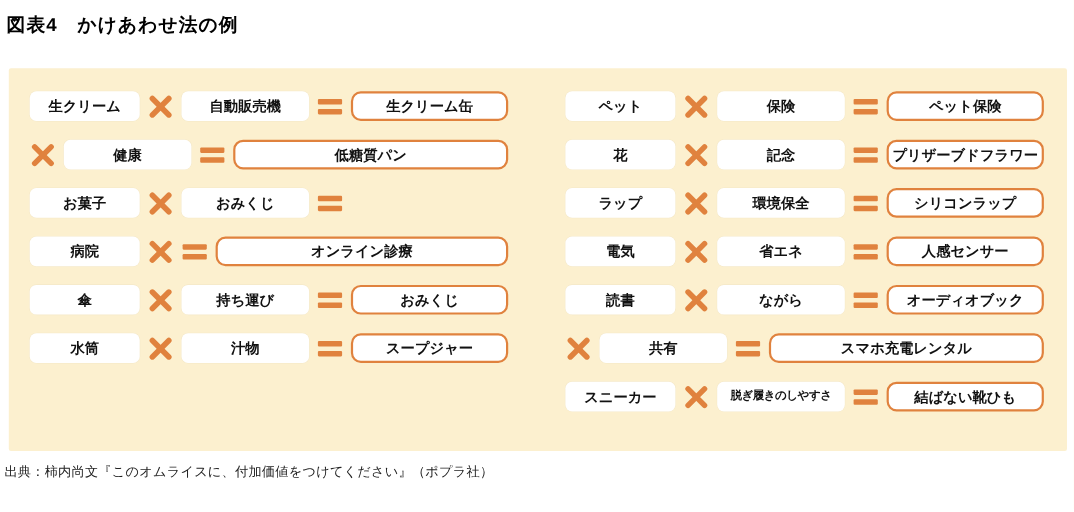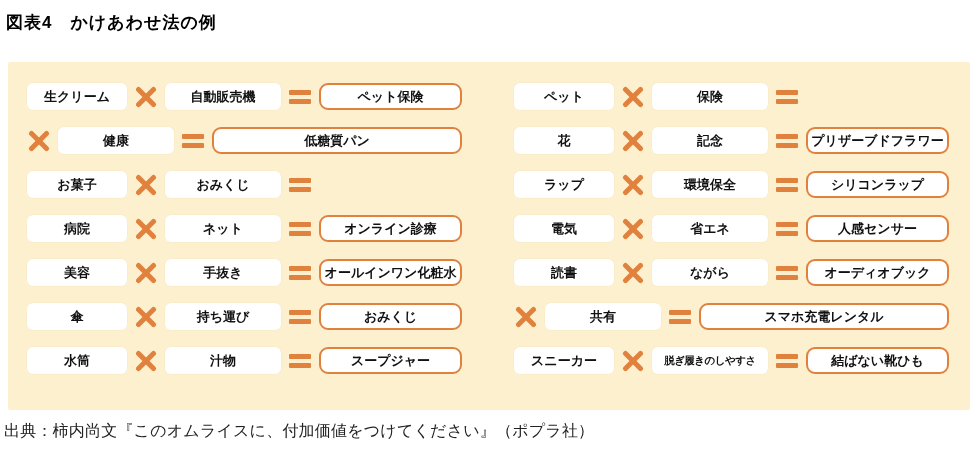--- a/index.html
+++ b/index.html
@@ -47,21 +47,21 @@
     display:flex;align-items:center;justify-content:center;
     font-size:13px;font-weight:bold;line-height:1;white-space:nowrap;
   }
   .shrink{font-size:10.5px;letter-spacing:-0.5px;}
 
   .op{width:24px;height:24px;flex:0 0 auto;display:flex;align-items:center;justify-content:center;}
   .equals{flex-direction:column;gap:4px;}
   .equals .bar{width:22px;height:5px;background:var(--accent);border-radius:1px;}
 
   .source-line{
-    position:absolute;left:4px;top:421px;font-size:16px;color:#222;
+    position:absolute;left:4px;top:421px;font-size:12px;color:#222;
     letter-spacing:0.2px;
   }
 </style>
 </head>
 <body>
 
 <div class="stage">
 
   <div class="figure-title">図表4　かけあわせ法の例</div>
 
@@ -74,21 +74,21 @@
       <svg width="22" height="22" viewBox="0 0 22 22">
         <line x1="3.5" y1="3.5" x2="18.5" y2="18.5" stroke="#E0823E" stroke-width="5" stroke-linecap="round"></line>
         <line x1="18.5" y1="3.5" x2="3.5" y2="18.5" stroke="#E0823E" stroke-width="5" stroke-linecap="round"></line>
       </svg>
     </span>
     <span class="operand b">自動販売機</span>
     <span class="op equals" title="=">
       <span class="bar"></span>
               <span class="bar"></span>
     </span>
-    <span class="result">ペット保険</span>
+    <span class="result">生クリーム缶</span>
   </div>
 
   <div class="combo-row">
     <span class="op" title="×">
       <svg width="22" height="22" viewBox="0 0 22 22">
         <line x1="3.5" y1="3.5" x2="18.5" y2="18.5" stroke="#E0823E" stroke-width="5" stroke-linecap="round"></line>
         <line x1="18.5" y1="3.5" x2="3.5" y2="18.5" stroke="#E0823E" stroke-width="5" stroke-linecap="round"></line>
       </svg>
     </span>
     <span class="operand b">健康</span>
@@ -115,43 +115,27 @@
   </div>
 
   <div class="combo-row">
     <span class="operand a">病院</span>
     <span class="op" title="×">
       <svg width="22" height="22" viewBox="0 0 22 22">
         <line x1="3.5" y1="3.5" x2="18.5" y2="18.5" stroke="#E0823E" stroke-width="5" stroke-linecap="round"></line>
         <line x1="18.5" y1="3.5" x2="3.5" y2="18.5" stroke="#E0823E" stroke-width="5" stroke-linecap="round"></line>
       </svg>
     </span>
-    <span class="operand b">ネット</span>
     <span class="op equals" title="=">
       <span class="bar"></span>
               <span class="bar"></span>
     </span>
     <span class="result">オンライン診療</span>
   </div>
 
-  <div class="combo-row">
-    <span class="operand a">美容</span>
-    <span class="op" title="×">
-      <svg width="22" height="22" viewBox="0 0 22 22">
-        <line x1="3.5" y1="3.5" x2="18.5" y2="18.5" stroke="#E0823E" stroke-width="5" stroke-linecap="round"></line>
-        <line x1="18.5" y1="3.5" x2="3.5" y2="18.5" stroke="#E0823E" stroke-width="5" stroke-linecap="round"></line>
-      </svg>
-    </span>
-    <span class="operand b">手抜き</span>
-    <span class="op equals" title="=">
-      <span class="bar"></span>
-              <span class="bar"></span>
-    </span>
-    <span class="result">オールインワン化粧水</span>
-  </div>
 
   <div class="combo-row">
     <span class="operand a">傘</span>
     <span class="op" title="×">
       <svg width="22" height="22" viewBox="0 0 22 22">
         <line x1="3.5" y1="3.5" x2="18.5" y2="18.5" stroke="#E0823E" stroke-width="5" stroke-linecap="round"></line>
         <line x1="18.5" y1="3.5" x2="3.5" y2="18.5" stroke="#E0823E" stroke-width="5" stroke-linecap="round"></line>
       </svg>
     </span>
     <span class="operand b">持ち運び</span>
@@ -185,20 +169,21 @@
       <svg width="22" height="22" viewBox="0 0 22 22">
         <line x1="3.5" y1="3.5" x2="18.5" y2="18.5" stroke="#E0823E" stroke-width="5" stroke-linecap="round"></line>
         <line x1="18.5" y1="3.5" x2="3.5" y2="18.5" stroke="#E0823E" stroke-width="5" stroke-linecap="round"></line>
       </svg>
     </span>
     <span class="operand b">保険</span>
     <span class="op equals" title="=">
       <span class="bar"></span>
               <span class="bar"></span>
     </span>
+    <span class="result">ペット保険</span>
   </div>
 
   <div class="combo-row">
     <span class="operand a">花</span>
     <span class="op" title="×">
       <svg width="22" height="22" viewBox="0 0 22 22">
         <line x1="3.5" y1="3.5" x2="18.5" y2="18.5" stroke="#E0823E" stroke-width="5" stroke-linecap="round"></line>
         <line x1="18.5" y1="3.5" x2="3.5" y2="18.5" stroke="#E0823E" stroke-width="5" stroke-linecap="round"></line>
       </svg>
     </span>

